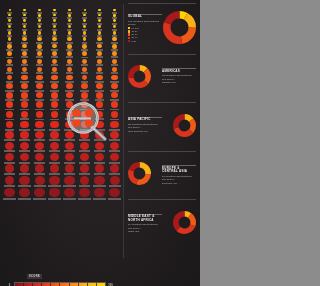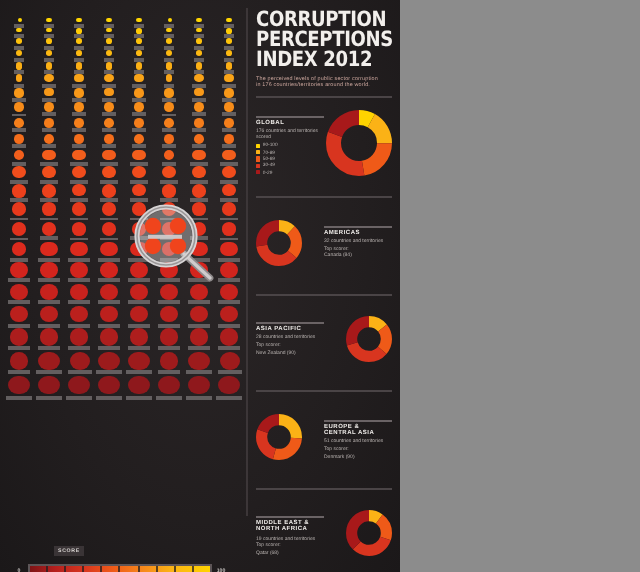--- a/index.html
+++ b/index.html
@@ -897,26 +897,20 @@
         </span>
         <span id="scale-max">100</span>
       </div>
       
     </div>
 
     <div id="vrule"></div>
 
     <div id="right">
 
-      <div id="titleblock">
-        <div class="title-line">CORRUPTION</div>
-        <div class="title-line">PERCEPTIONS</div>
-        <div class="title-line">INDEX 2012</div>
-        <div id="subtitle">The perceived levels of public sector corruption in 176 countries/territories around the world.</div>
-      </div>
 
       <div class="divider"></div>
 
       <div id="panels">
           <div class="panel">
             <div class="panel-inner">
               <div class="donut" style="right: 4px; top: 4px;"><svg viewBox="0 0 33 33" width="33" height="33">
                   <circle cx="16.5" cy="16.5" r="12.75" fill="none" stroke="#ffd400" stroke-width="7.5" stroke-dasharray="6.408849013323178 80.11061266653972" stroke-dashoffset="0" transform="rotate(-90 16.5 16.5)"></circle>
                   <circle cx="16.5" cy="16.5" r="12.75" fill="none" stroke="#fbb216" stroke-width="7.5" stroke-dasharray="13.618804153311753 80.11061266653972" stroke-dashoffset="-6.408849013323178" transform="rotate(-90 16.5 16.5)"></circle>
                   <circle cx="16.5" cy="16.5" r="12.75" fill="none" stroke="#ef5a18" stroke-width="7.5" stroke-dasharray="17.624334786638737 80.11061266653972" stroke-dashoffset="-20.02765316663493" transform="rotate(-90 16.5 16.5)"></circle>

